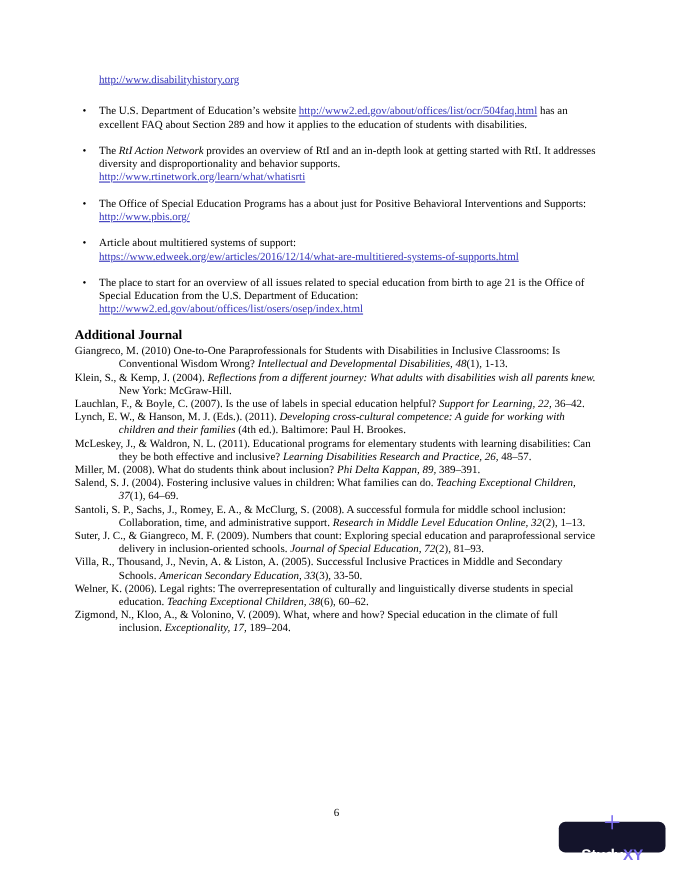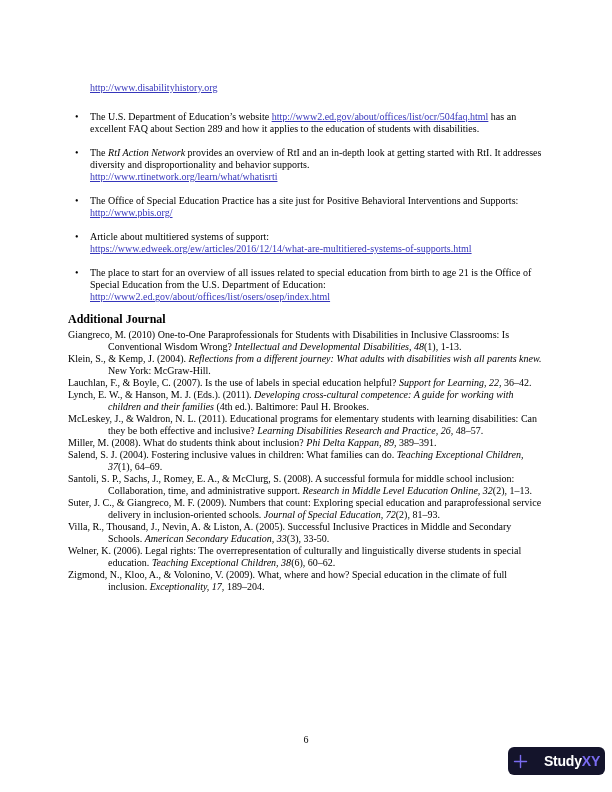--- a/index.html
+++ b/index.html
@@ -2,55 +2,55 @@
 <html style="--link: #3535bb; --logo-bg: #14142b; --logo-accent: #7a6bf0;"><head>
 <meta charset="utf-8">
 <style>
   html,body { margin:0; padding:0; background:#ffffff; }
   .page {
     position:relative; width:612px; height:792px; background:#ffffff; overflow:hidden;
     font-family:"Liberation Serif","DejaVu Serif",serif;
     font-size:10px; line-height:12px; color:#000;
   }
   .content { position:absolute; left:68px; top:67px; width:478px; }
-  .orphan { padding-left:22px; margin:15px 0 17px 0; }
+  .orphan { padding-left:22px; margin:0 0 17px 0; }
   a.link { color:var(--link,#3535bb); text-decoration:underline; cursor:pointer; word-break:break-word; }
   ul.bullets { list-style:none; margin:0; padding:0; }
   ul.bullets li { position:relative; padding-left:22px; }
   ul.bullets li + li { margin-top:12px; }
   .marker { position:absolute; left:7px; top:0; }
   .italic { font-style:italic; }
   h2.readings-heading { font-size:12px; line-height:13px; font-weight:bold; margin:10px 0 3px 0; }
   .refs { }
   .ref { margin:0; padding-left:40px; text-indent:-40px; }
   .page-number { position:absolute; top:734px; left:0; width:612px; text-align:center; font-size:10px; }
   .logo {
     position:absolute; left:508px; top:747px; width:97px; height:28px;
     background:var(--logo-bg,#14142b); border-radius:6px;
     display:flex; align-items:center; justify-content:center; gap:16px;
-    font-family:"Liberation Sans","DejaVu Sans",sans-serif; cursor:pointer;
+    font-family:"Liberation Sans","DejaVu Sans",sans-serif; cursor:pointer;flex-direction:column;
   }
   .logo .plus-wrap { display:flex; align-items:center; }
   .logo .brand { font-weight:bold; font-size:14px; letter-spacing:-0.2px; color:#ffffff; }
   .logo .brand .accent { color:var(--logo-accent,#7a6bf0); }
 </style>
 </head>
 <body>
 
 <div class="page">
   <div class="content">
 
     <div class="orphan">
       <a class="link" href="#">http://www.disabilityhistory.org</a>
     </div>
 
     <ul class="bullets">
         <li><span class="marker">•</span><span>The U.S. Department of Education’s website </span><a href="#" class="link">http://www2.ed.gov/about/offices/list/ocr/504faq.html</a><span> has an excellent FAQ about Section 289 and how it applies to the education of students with disabilities.</span></li>
         <li><span class="marker">•</span><span>The </span><span class="italic">RtI Action Network</span><span> provides an overview of RtI and an in-depth look at getting started with RtI. It addresses diversity and disproportionality and behavior supports.</span><br><a href="#" class="link">http://www.rtinetwork.org/learn/what/whatisrti</a></li>
-        <li><span class="marker">•</span><span>The Office of Special Education Practice has a site just for Positive Behavioral Interventions and Supports:</span><br><a href="#" class="link">http://www.pbis.org/</a></li>
+        <li><span class="marker">•</span><span>The Office of Special Education Programs has a about just for Positive Behavioral Interventions and Supports:</span><br><a href="#" class="link">http://www.pbis.org/</a></li>
         <li><span class="marker">•</span><span>Article about multitiered systems of support:</span><br><a href="#" class="link">https://www.edweek.org/ew/articles/2016/12/14/what-are-multitiered-systems-of-supports.html</a></li>
         <li><span class="marker">•</span><span>The place to start for an overview of all issues related to special education from birth to age 21 is the Office of Special Education from the U.S. Department of Education:</span><br><a href="#" class="link">http://www2.ed.gov/about/offices/list/osers/osep/index.html</a></li>
       </ul>
 
     <h2 class="readings-heading">Additional Journal</h2>
 
     <div class="refs">
         <p class="ref"><span>Giangreco, M. (2010) One-to-One Paraprofessionals for Students with Disabilities in Inclusive Classrooms: Is Conventional Wisdom Wrong? </span><span class="italic">Intellectual and Developmental Disabilities, 48</span><span>(1), 1-13.</span></p>
         <p class="ref"><span>Klein, S., &amp; Kemp, J. (2004). </span><span class="italic">Reflections from a different journey: What adults with disabilities wish all parents knew.</span><span> New York: McGraw-Hill.</span></p>
         <p class="ref"><span>Lauchlan, F., &amp; Boyle, C. (2007). Is the use of labels in special education helpful? </span><span class="italic">Support for Learning, 22,</span><span> 36–42.</span></p>

